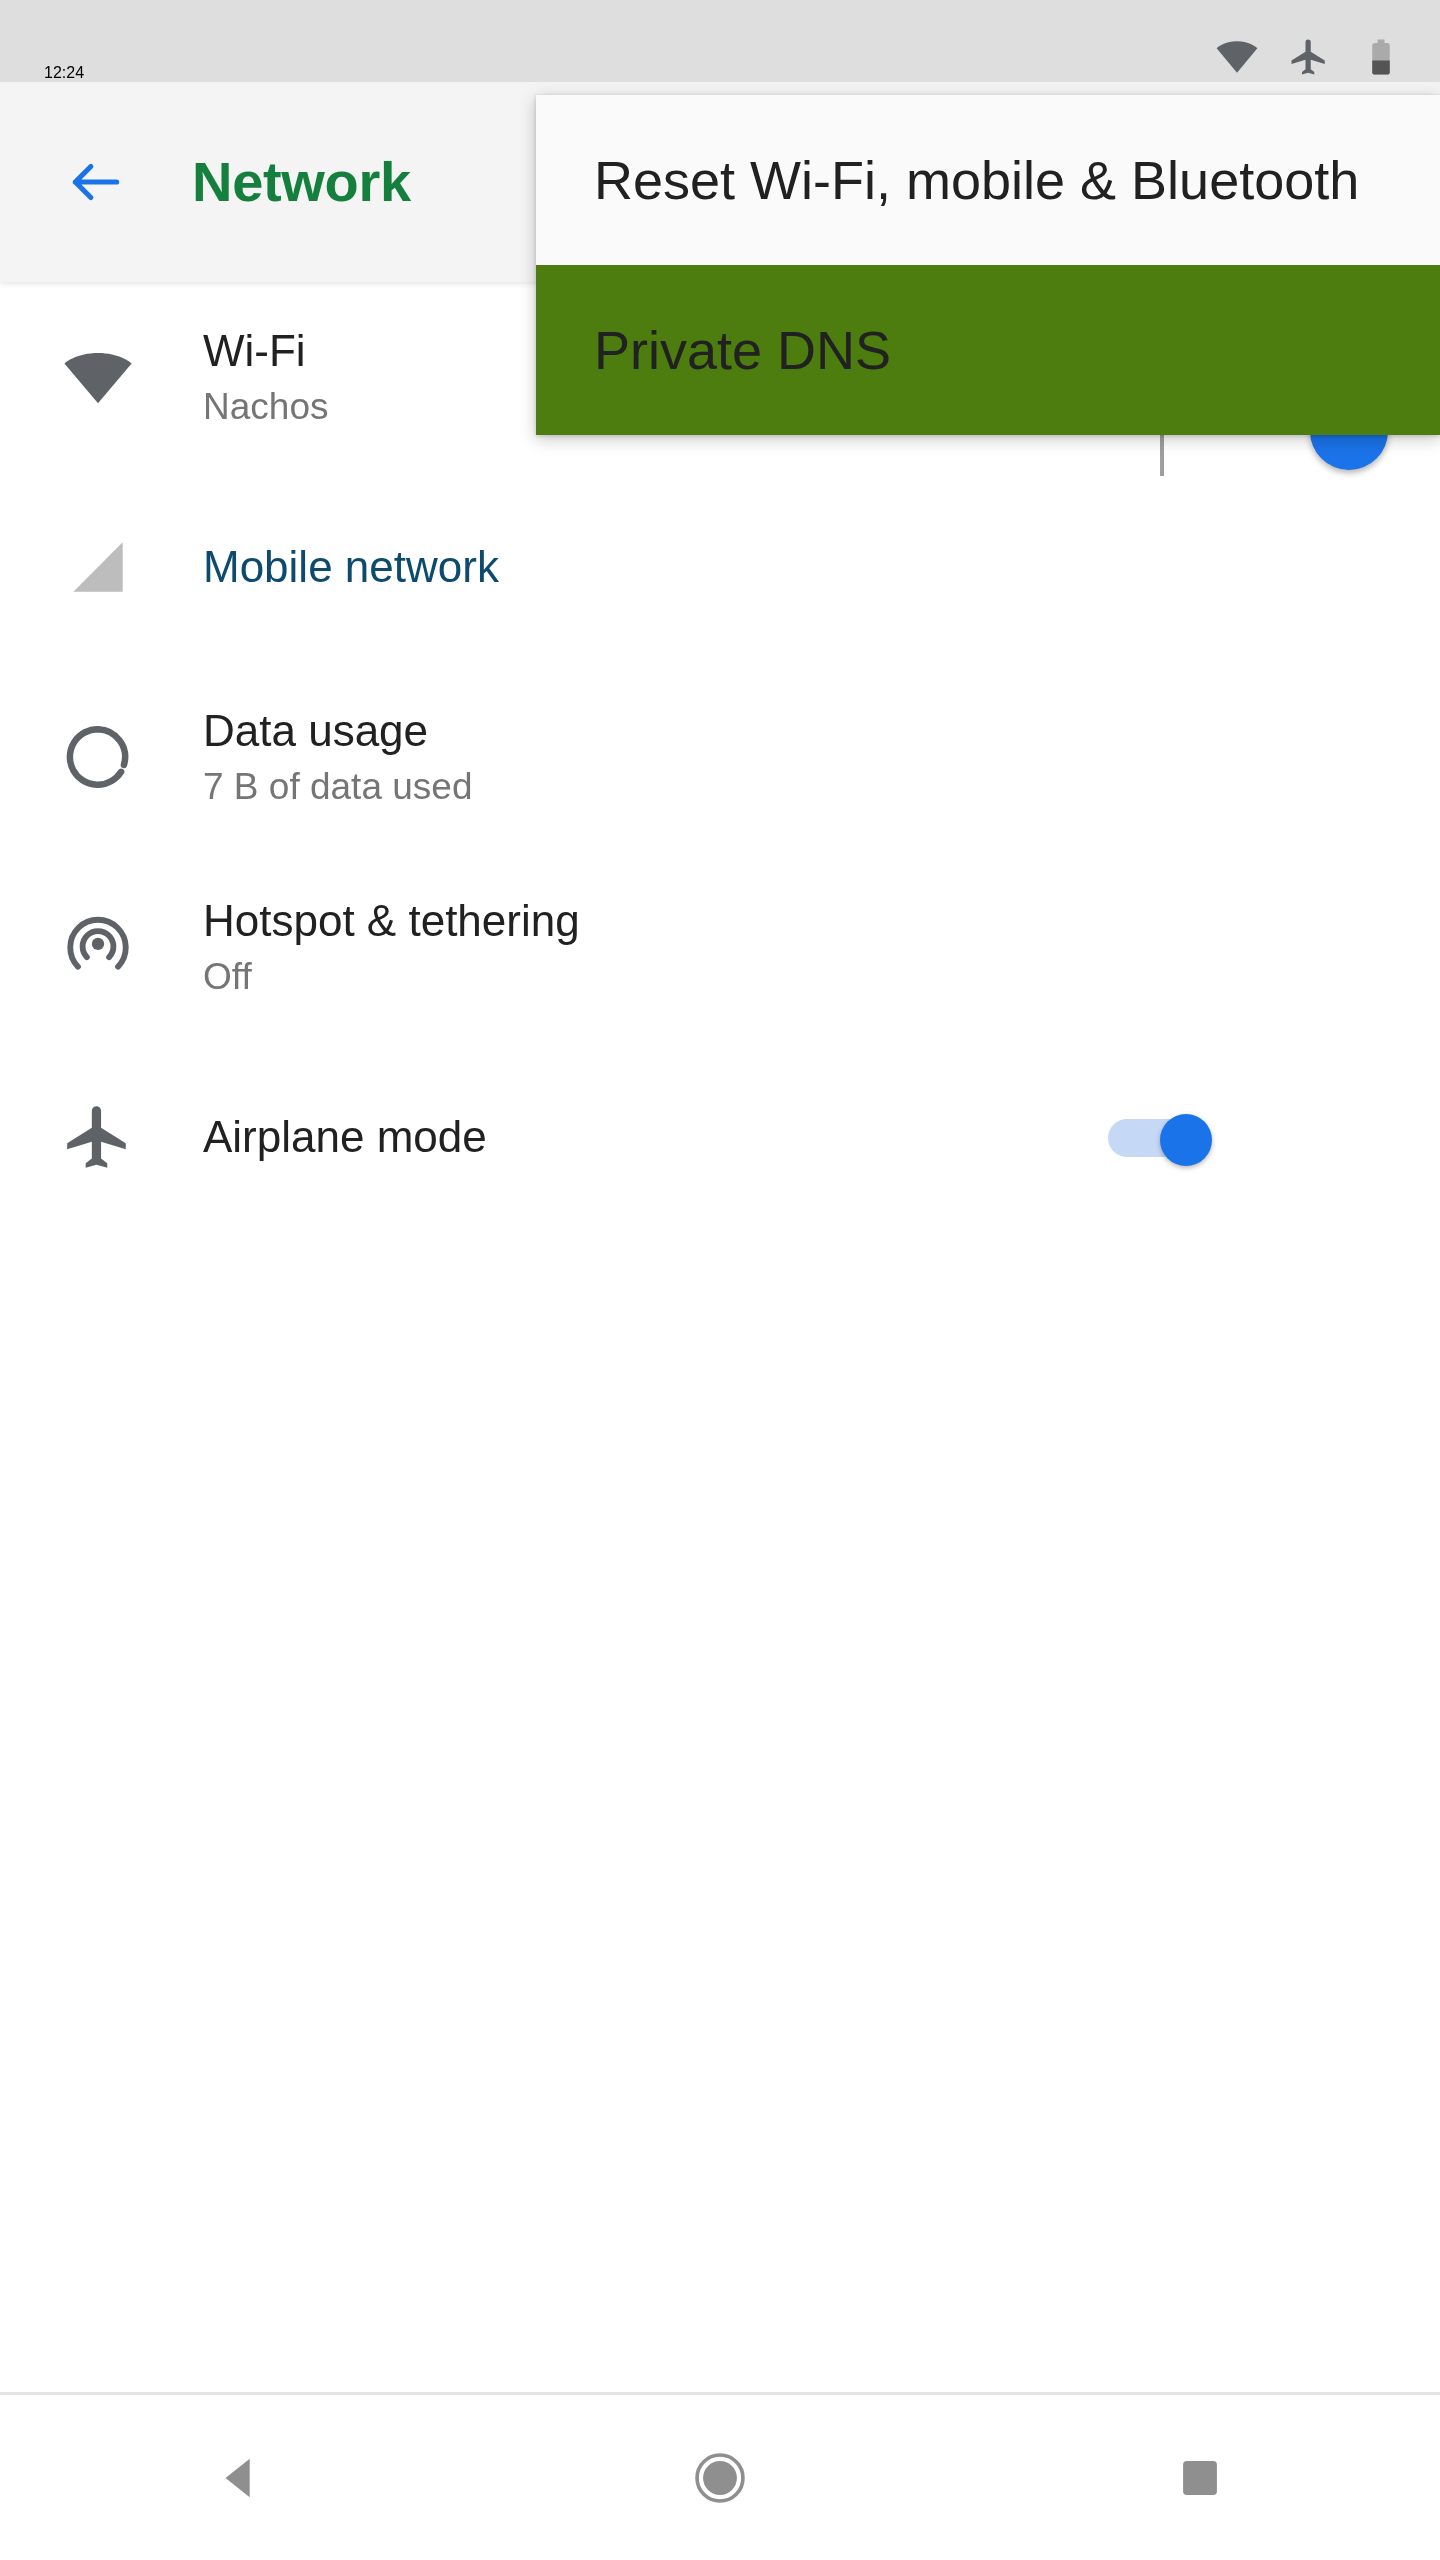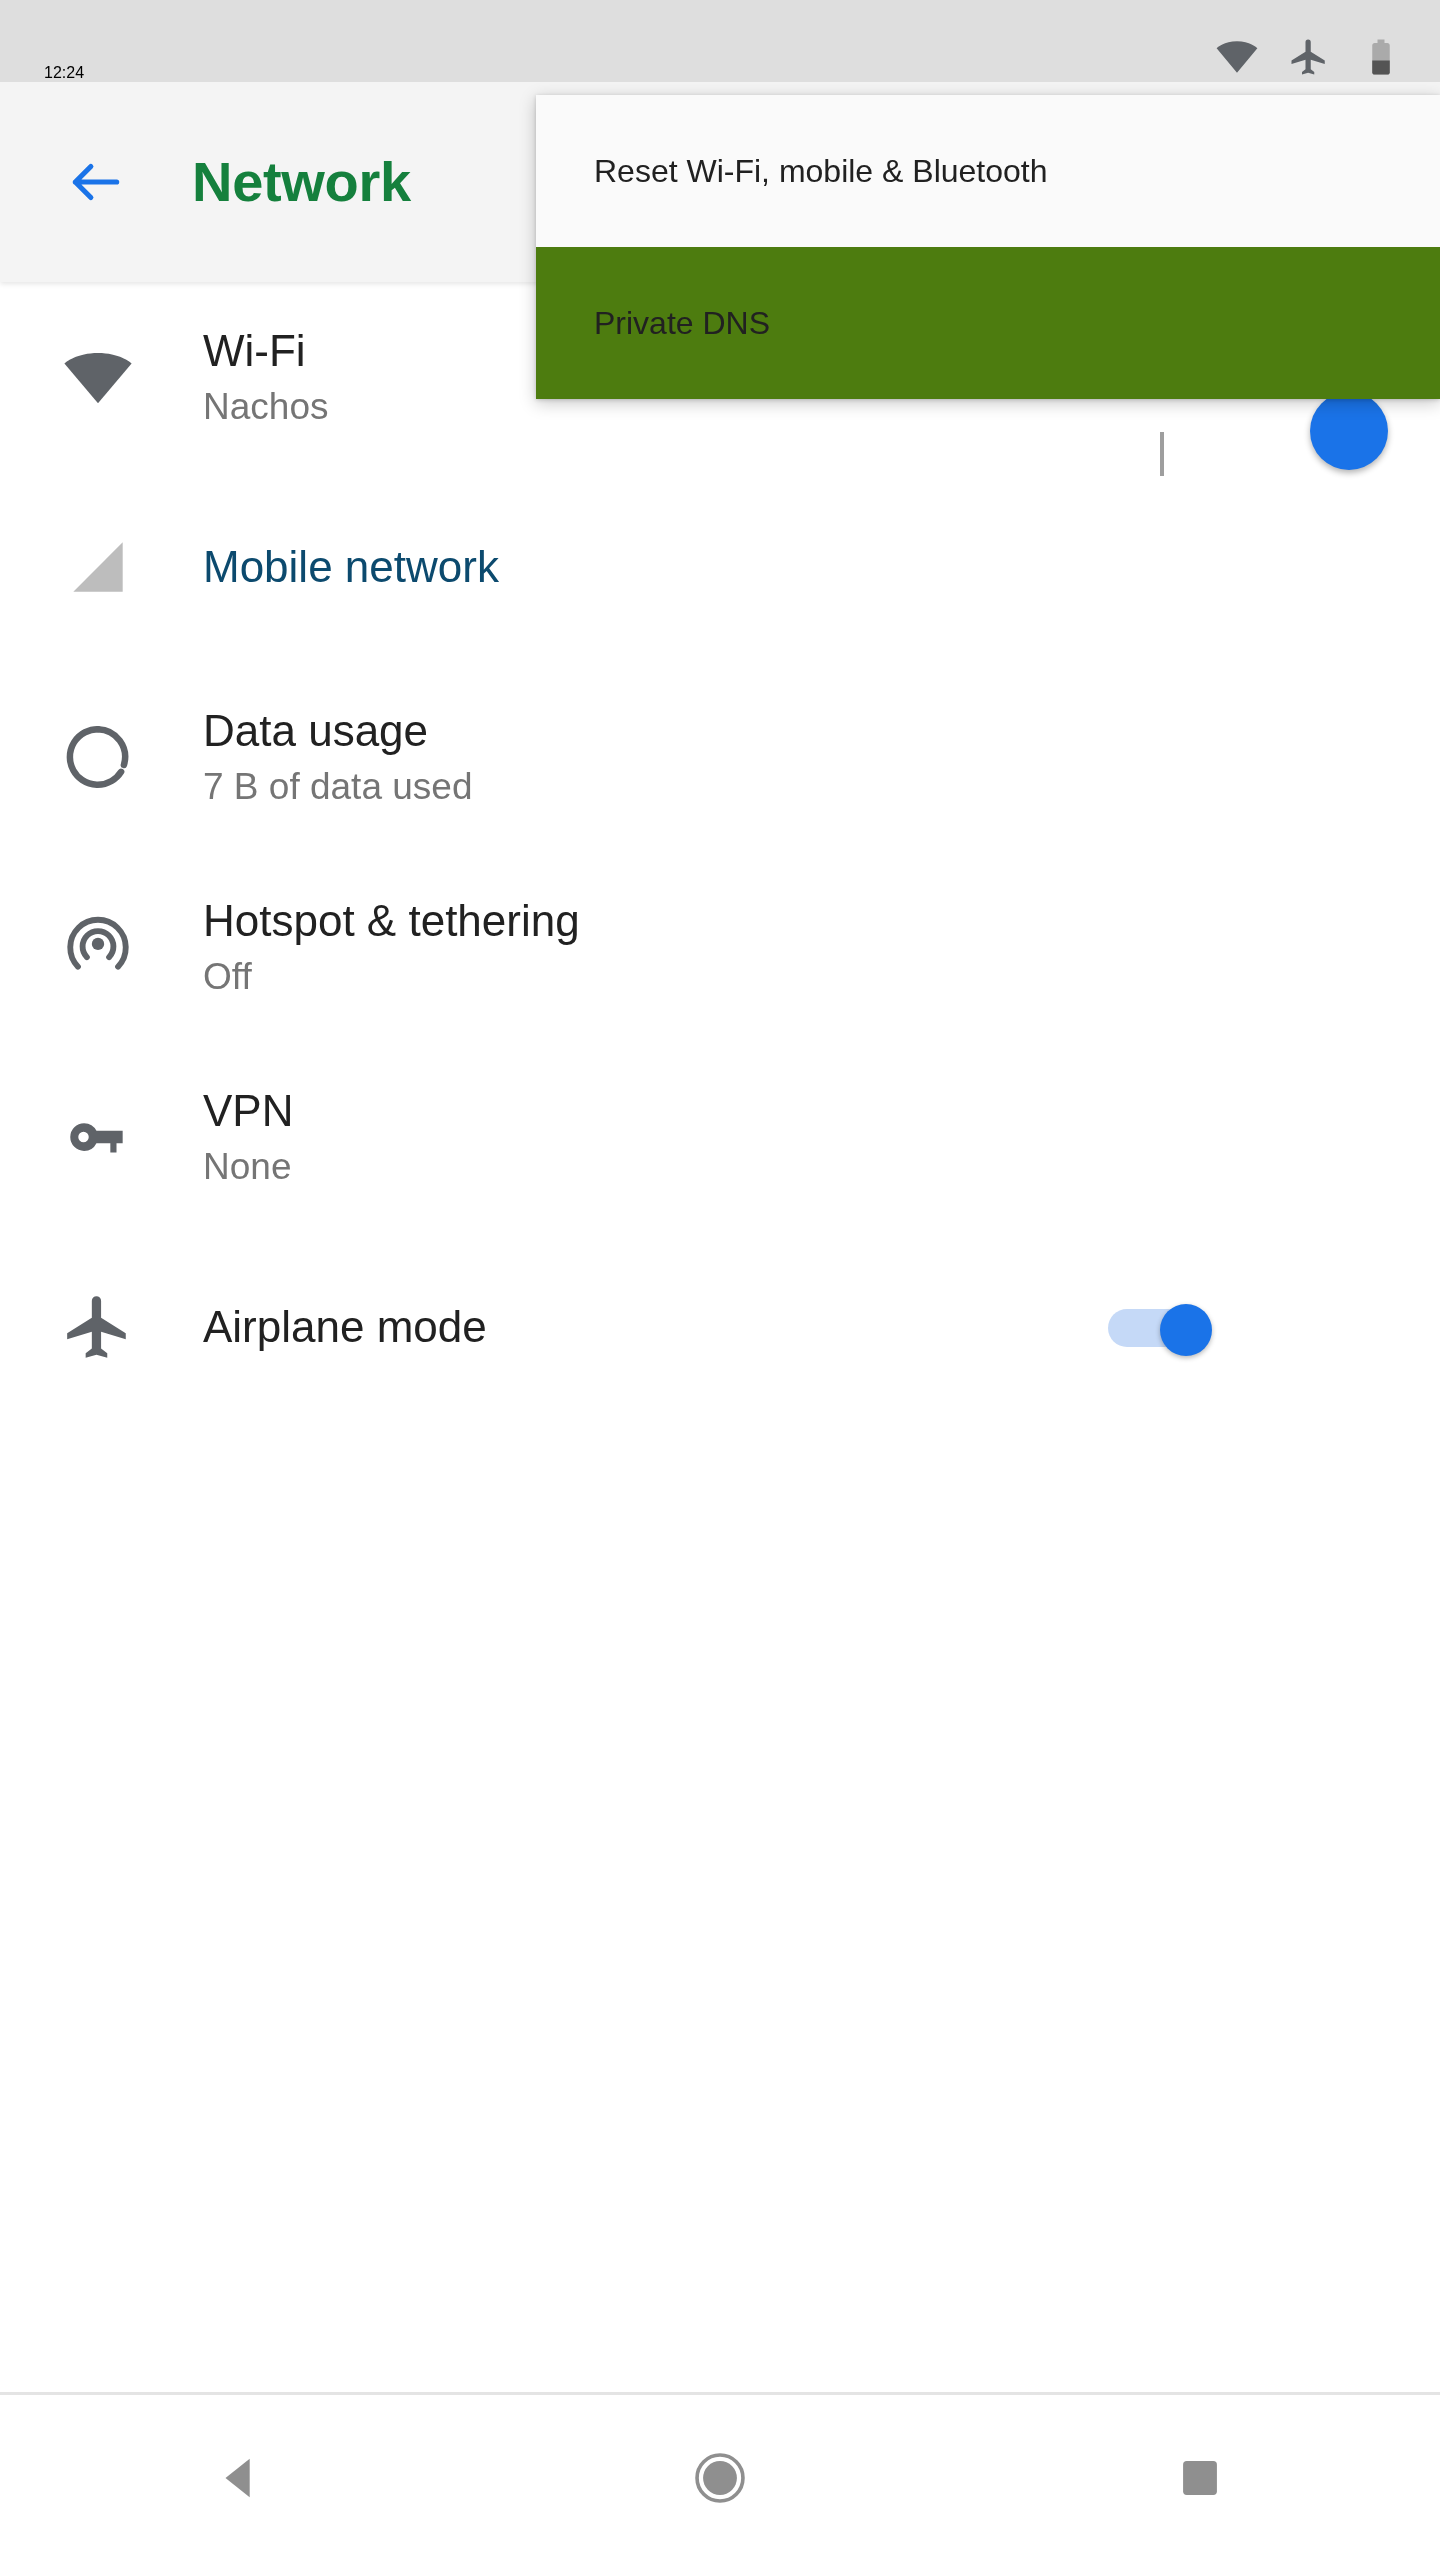--- a/index.html
+++ b/index.html
@@ -172,24 +172,24 @@
     left: 536px;
     top: 95px;
     width: 904px;
     background: #fafafa;
     z-index: 40;
     box-shadow: 0 4px 16px rgba(0,0,0,0.22), 0 1px 4px rgba(0,0,0,0.16);
   }
   .menu-item {
     display: flex;
     align-items: center;
-    height: 152px;
+    height: 170px;
     padding-left: 58px;
     padding-right: 30px;
-    font-size: 32px;
+    font-size: 54px;
     color: #212121;
     cursor: pointer;
     line-height: 1.2;
   }
   .menu-item.highlighted { background: #4d7c0f; }
 
   
   #nav-divider {
     position: absolute;
     left: 0;
@@ -305,32 +305,20 @@
           <path fill="none" stroke="#5f6368" stroke-width="1.9" stroke-linecap="round" d="M5.5 18.4 A9 9 0 1 1 18.5 18.4"></path>
         </svg>
       </div>
       <div class="row-text">
         <div class="row-title">Hotspot &amp; tethering</div>
         <div class="row-sub">Off</div>
       </div>
       <div class="row-accessory"></div>
     </div>
 
-    <div class="row">
-      <div class="row-icon">
-        <svg width="74" height="74" viewBox="0 0 24 24">
-          <path fill="#5f6368" d="M7.5 7.5 A4.5 4.5 0 1 0 7.5 16.5 A4.5 4.5 0 0 0 11.5 14 L16 14 L16 17 L18 17 L18 14 L20 14 L20 10 L11.5 10 A4.5 4.5 0 0 0 7.5 7.5 Z M7.3 10.3 A1.7 1.7 0 1 1 7.3 13.7 A1.7 1.7 0 0 1 7.3 10.3 Z"></path>
-        </svg>
-      </div>
-      <div class="row-text">
-        <div class="row-title">VPN</div>
-        <div class="row-sub">None</div>
-      </div>
-      <div class="row-accessory"></div>
-    </div>
 
     <div class="row">
       <div class="row-icon">
         <svg width="74" height="74" viewBox="0 0 24 24">
           <path fill="#5f6368" d="M21 16v-2l-8-5V3.5a1.5 1.5 0 0 0-3 0V9l-8 5v2l8-2.5V19l-2 1.5V22l3.5-1 3.5 1v-1.5L13 19v-5.5z"></path>
         </svg>
       </div>
       <div class="row-text">
         <div class="row-title">Airplane mode</div>
       </div>

